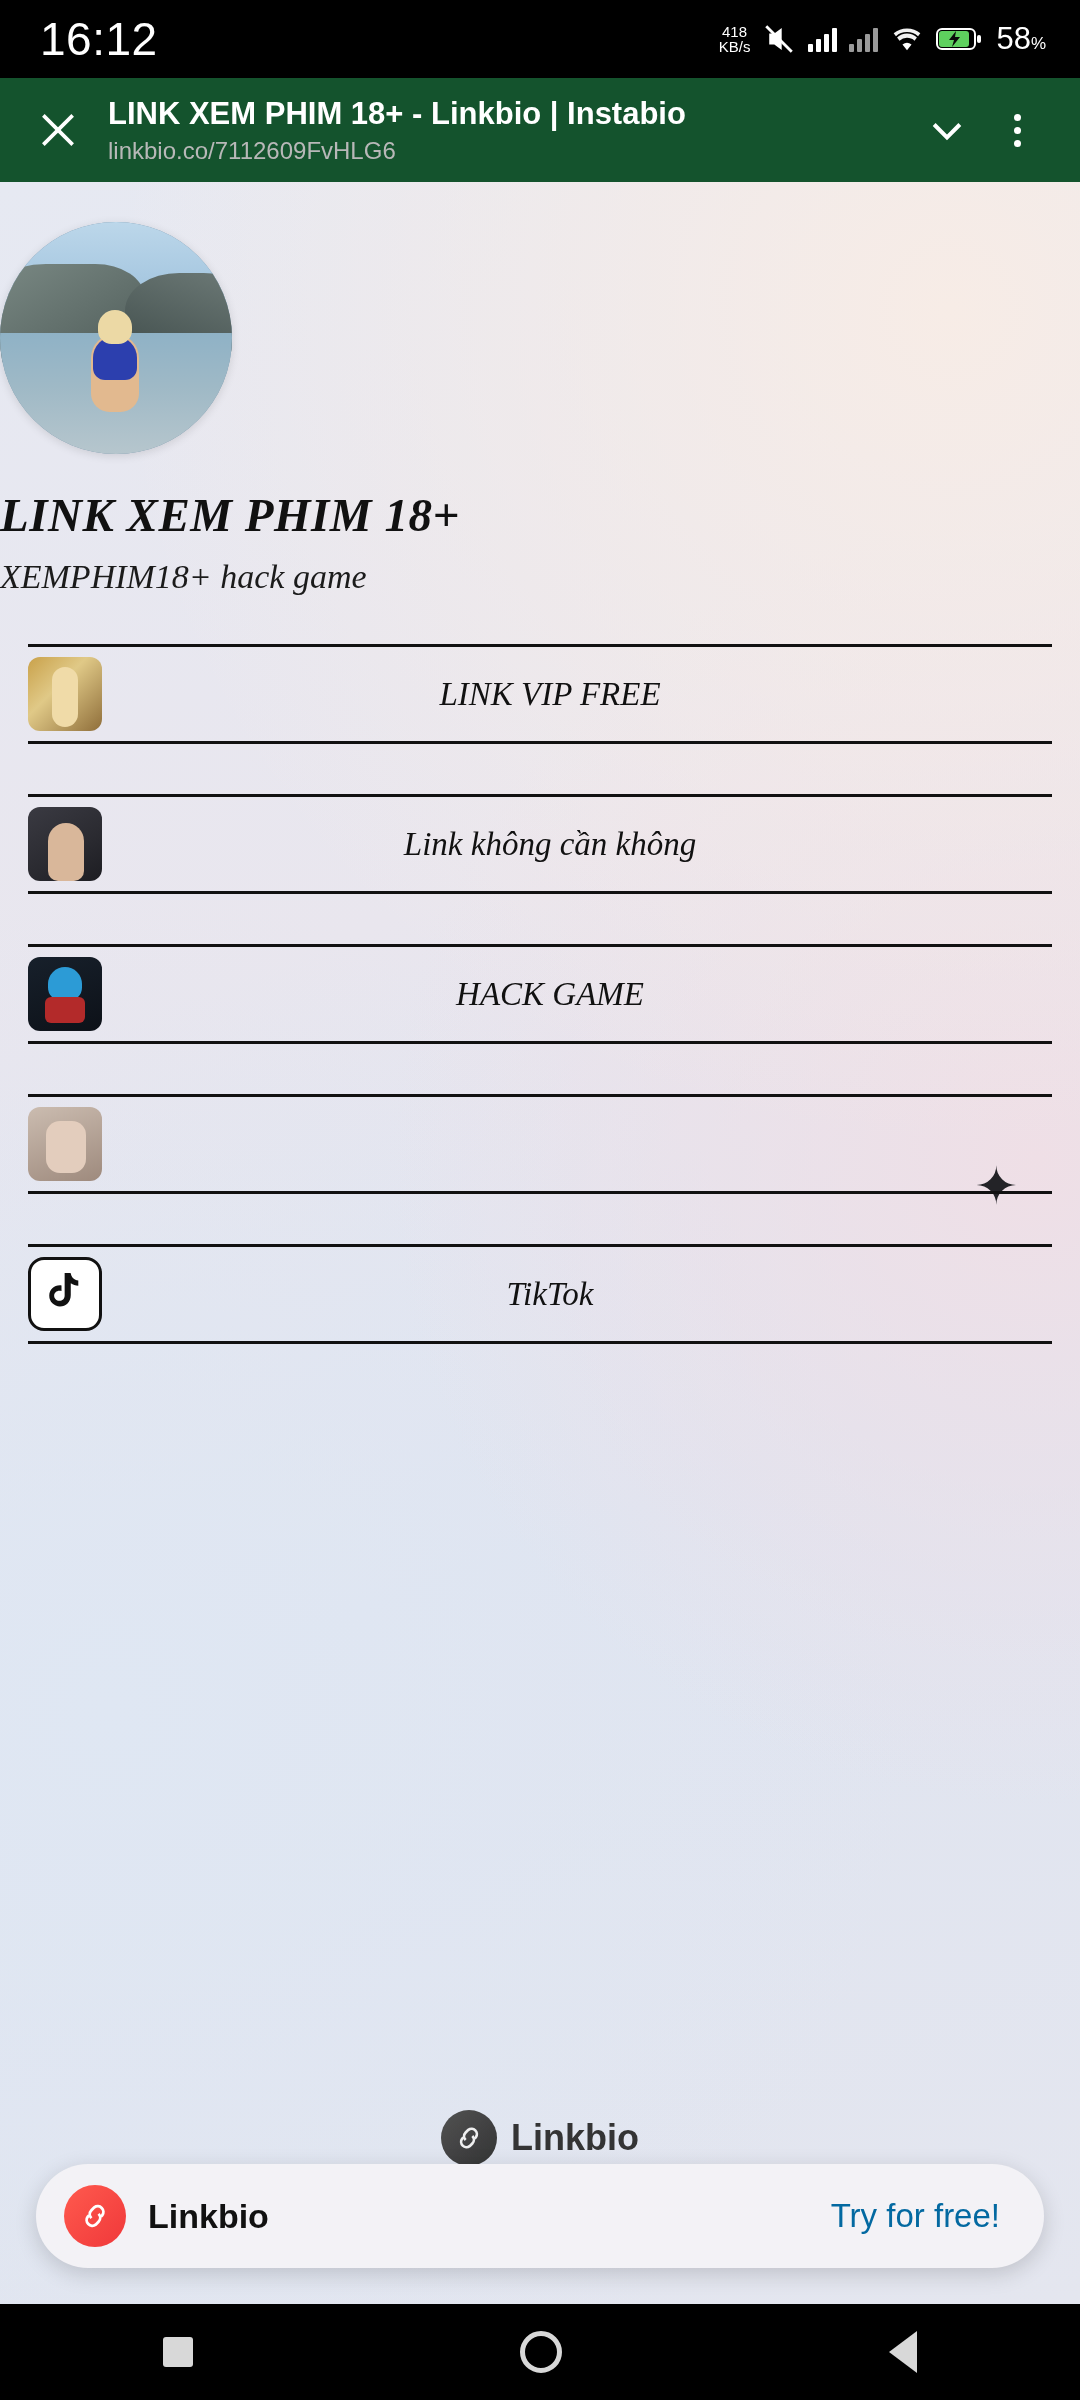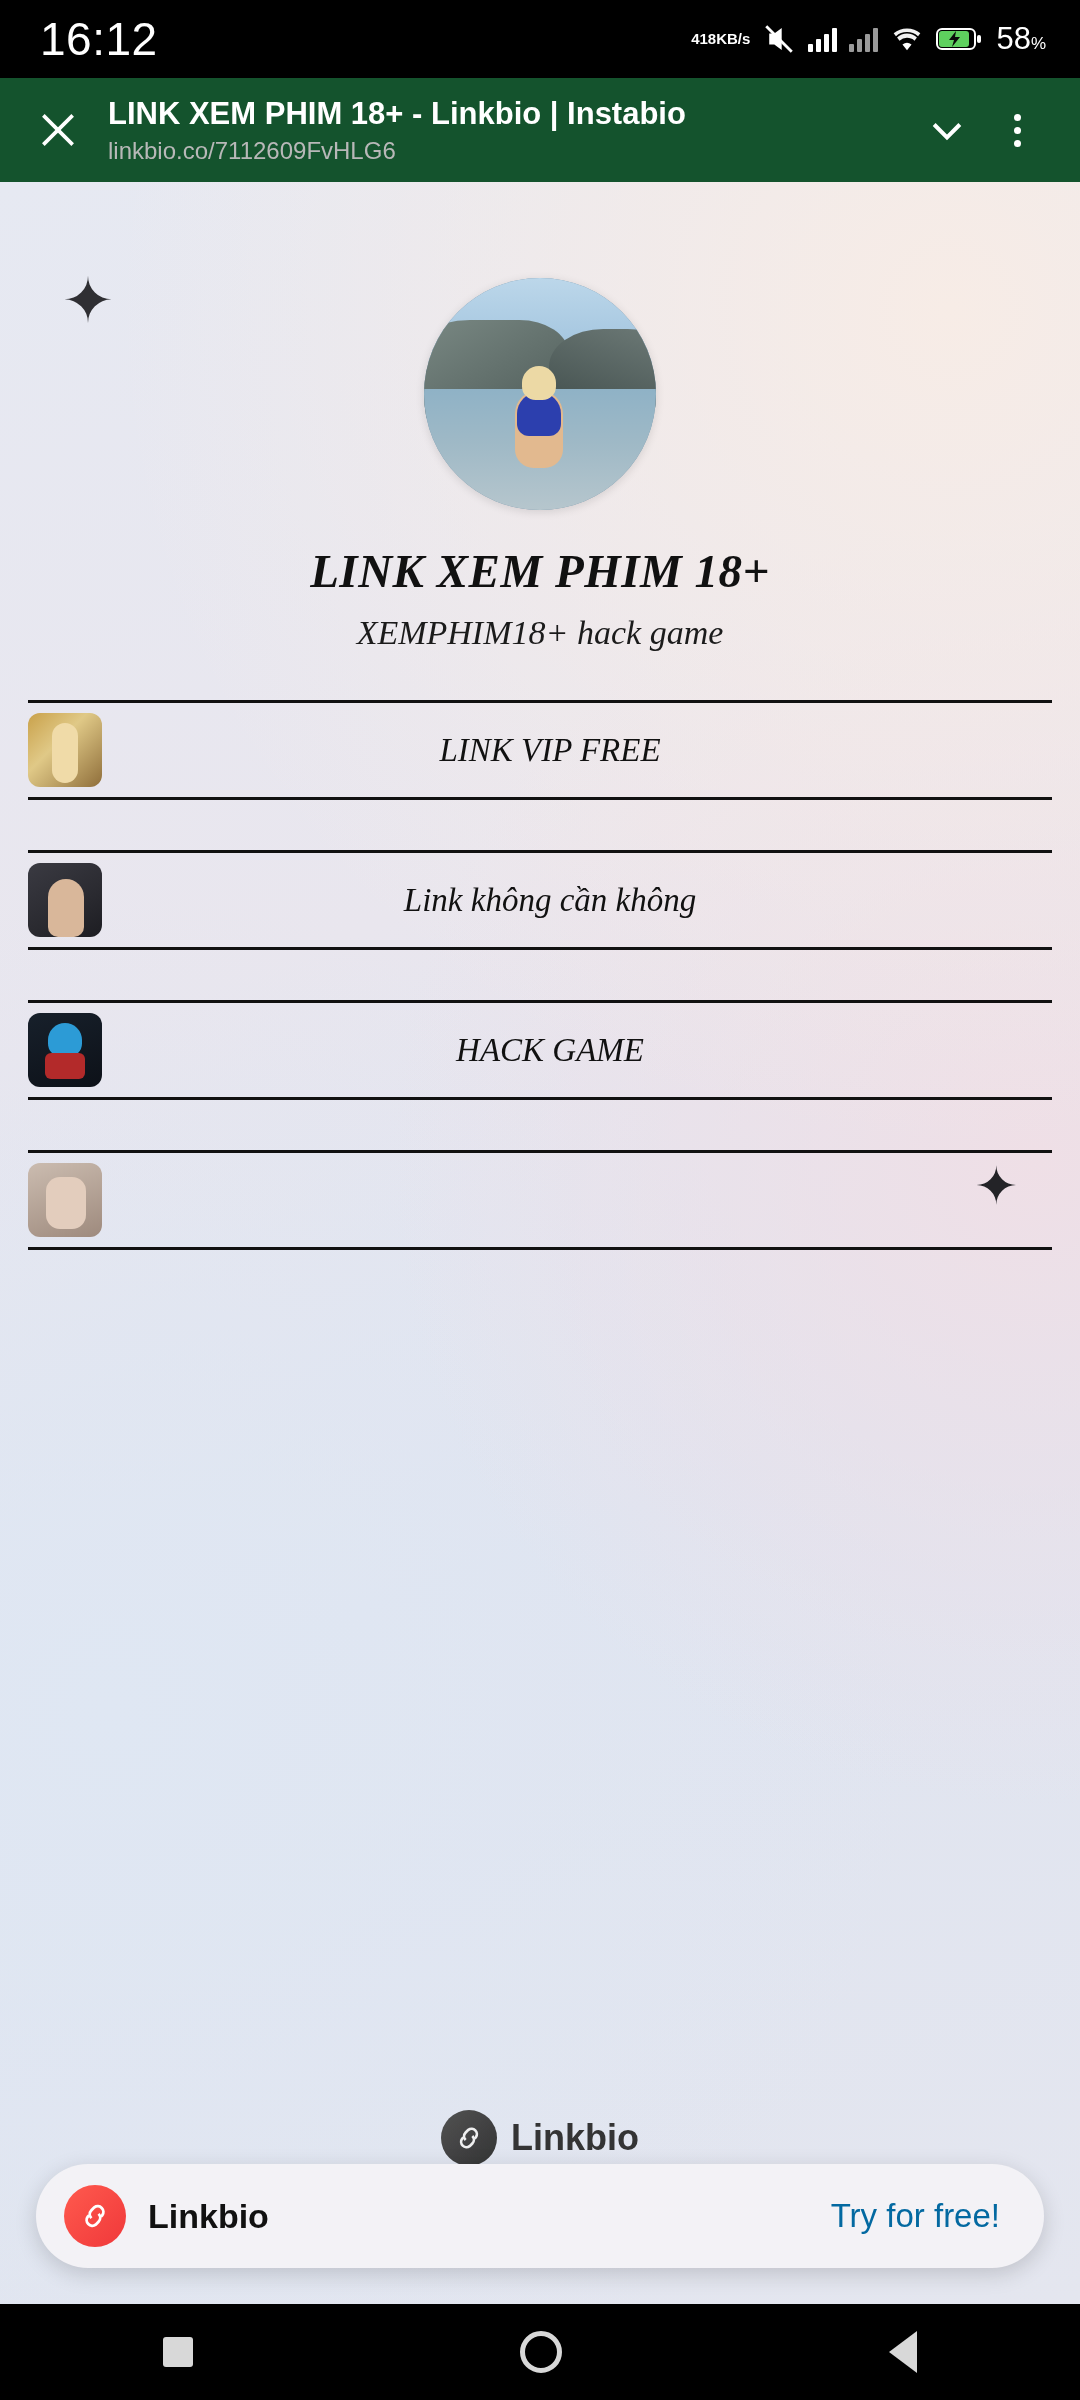--- a/index.html
+++ b/index.html
@@ -39,25 +39,25 @@
     font-size: 46px;
     letter-spacing: 0.5px;
   }
   .status-right {
     display: flex;
     align-items: center;
     gap: 12px;
   }
   .netspeed {
     display: flex;
-    flex-direction: row;
+    flex-direction: column;
     align-items: center;
     line-height: 1.02;
     font-size: 15px;
-    font-weight: bold;
+    font-weight: normal;
   }
   .icon-mute, .icon-sig, .icon-sig2, .icon-wifi, .icon-batt {
     display: inline-block;
   }
   .icon-mute svg, .icon-wifi svg, .icon-batt svg { display: block; }
   .bars {
     display: flex;
     align-items: flex-end;
     gap: 3px;
     height: 26px;
@@ -158,24 +158,24 @@
   }
   .sparkle {
     position: absolute;
     color: #3a3a3a;
     user-select: none;
   }
   .sparkle.s1 { left: 62px; top: 82px; font-size: 62px; color: #2f2f33; }
   .sparkle.s2 { right: 62px; top: 974px; font-size: 52px; color: #232327; }
 
   .profile {
-    padding-top: 96px;
+    padding-top: 40px;
     display: flex;
     flex-direction: column;
-    align-items: center;
+    align-items: flex-start;
   }
   .avatar {
     width: 232px;
     height: 232px;
     border-radius: 50%;
     overflow: hidden;
     position: relative;
     background: #6f8fa6;
     box-shadow: 0 2px 10px rgba(0,0,0,0.12);
   }
@@ -504,20 +504,28 @@
 
       <div class="link-row">
         <div class="link-thumb th3"></div>
         <div class="link-label">HACK GAME</div>
       </div>
 
       <div class="link-row">
         <div class="link-thumb th4"></div>
       </div>
 
+      <div class="link-row">
+        <div class="link-thumb tiktok-thumb">
+          <svg width="42" height="46" viewBox="0 0 24 26" fill="#111">
+            <path d="M15.2 1c.5 2.5 2 4 4.4 4.3v3c-1.6 0-3-.5-4.3-1.4v6.6c0 4-2.8 6.6-6.2 6.6A6.1 6.1 0 0 1 3 14c0-3.6 3.1-6.4 7-5.9v3.2c-.4-.1-.8-.2-1.2-.2-1.7 0-3 1.3-3 2.9 0 1.6 1.3 2.9 3 2.9 1.7 0 3-1.2 3-3.1V1h3.4z"></path>
+          </svg>
+        </div>
+        <div class="link-label">TikTok</div>
+      </div>
 
     </div>
 
     <div class="watermark">
       <div class="wm-logo">
         <svg width="32" height="32" viewBox="0 0 24 24" fill="none" stroke="#f0f0f0" stroke-width="2">
           <path d="M9.5 13.5a4 4 0 0 1 0-5.6l2-2a4 4 0 0 1 5.6 5.6l-1 1"></path>
           <path d="M14.5 10.5a4 4 0 0 1 0 5.6l-2 2a4 4 0 0 1-5.6-5.6l1-1"></path>
         </svg>
       </div>

